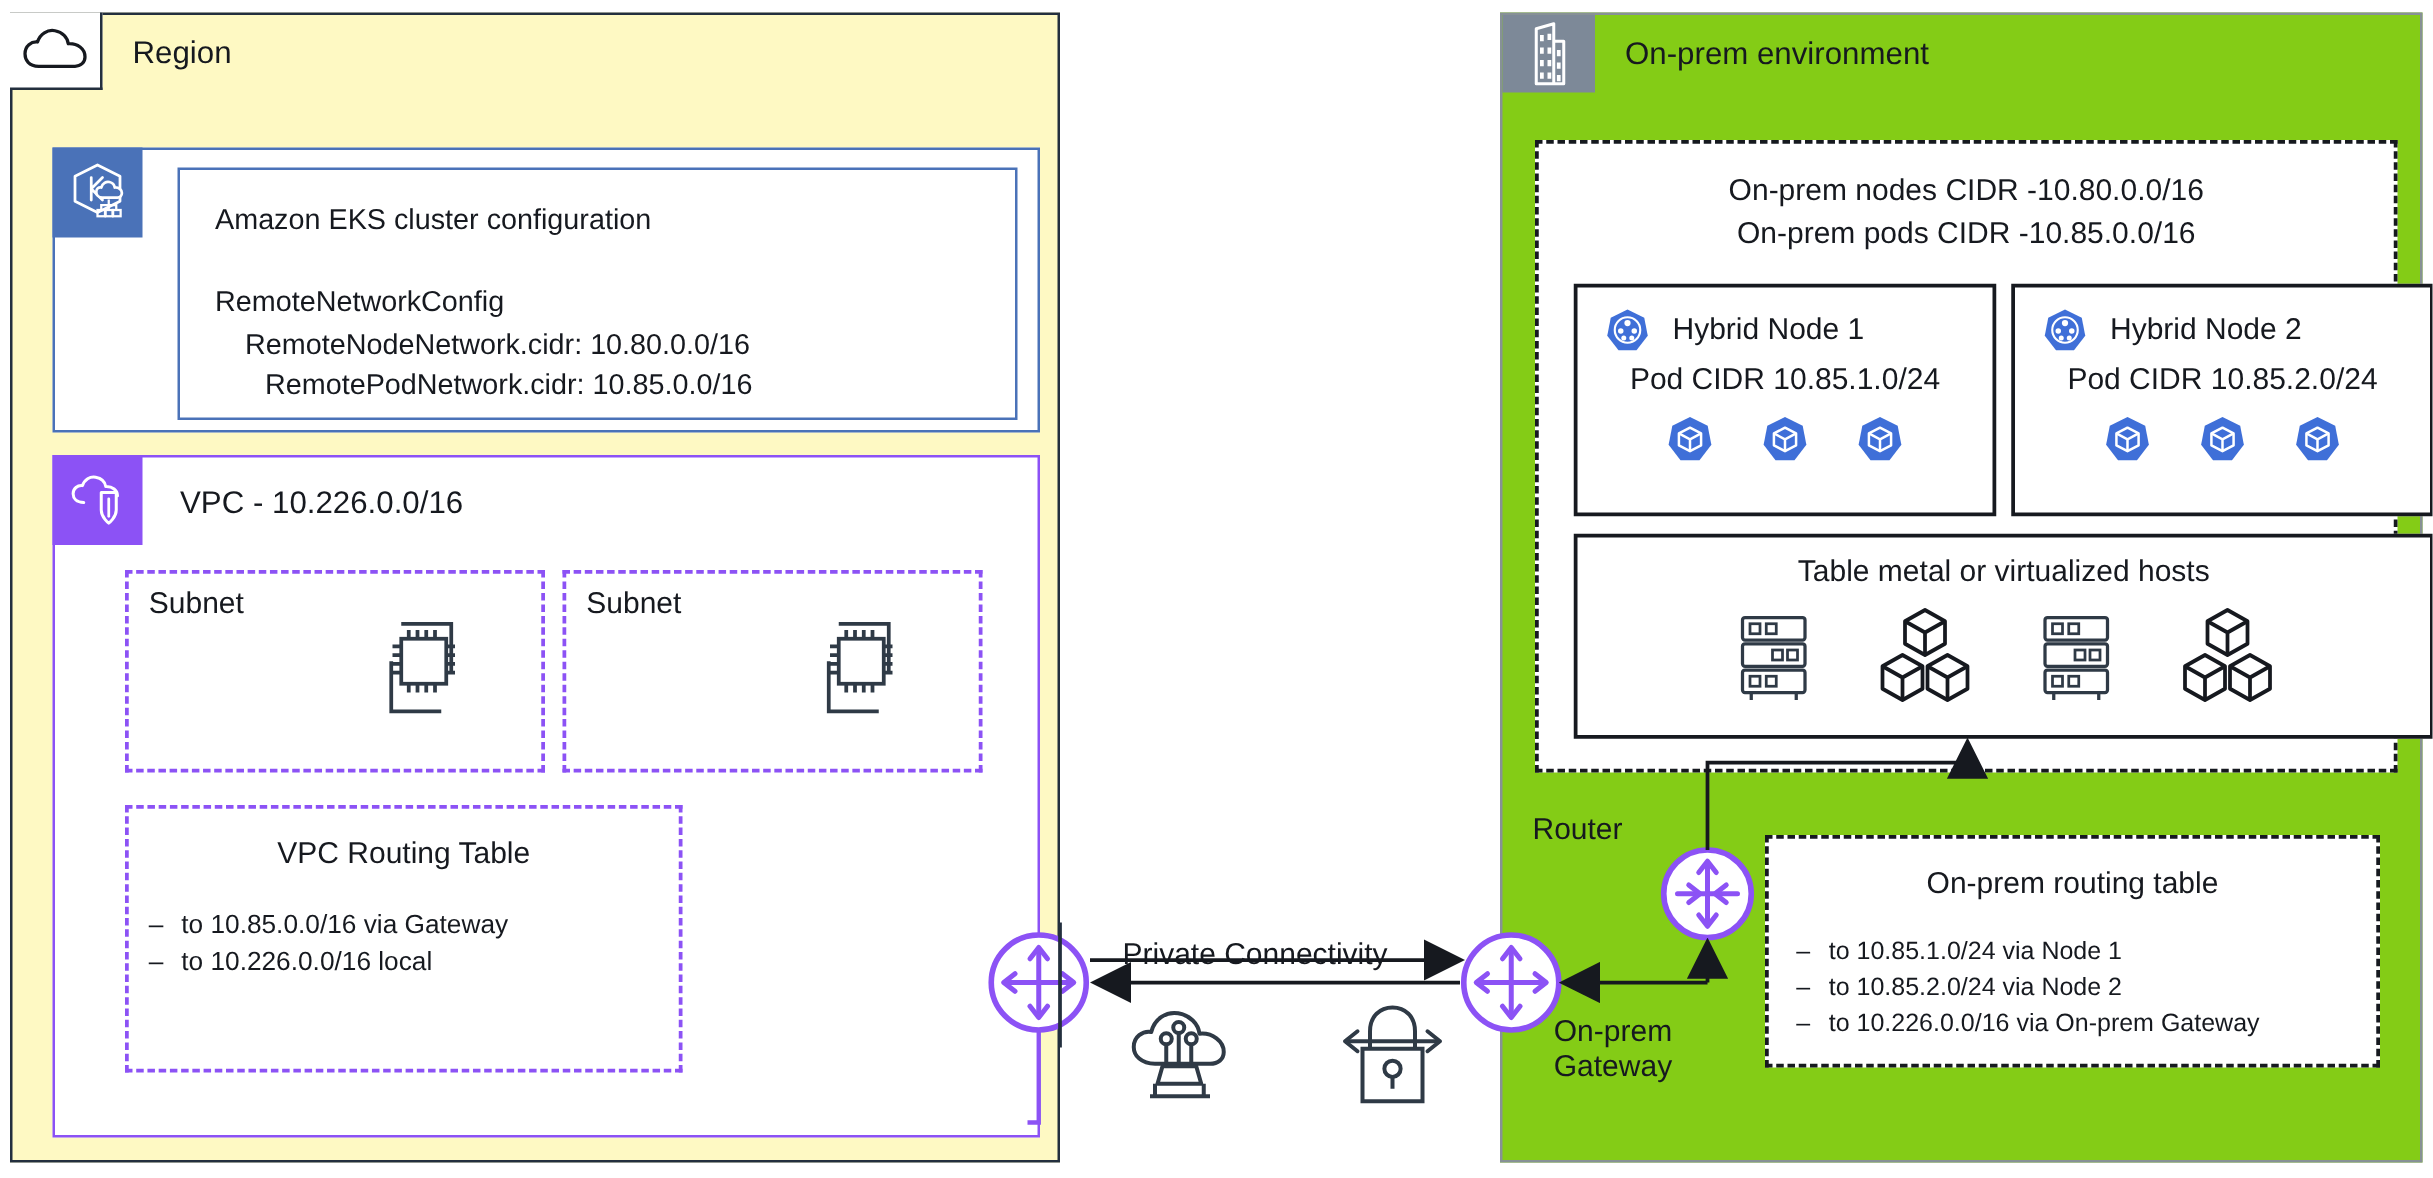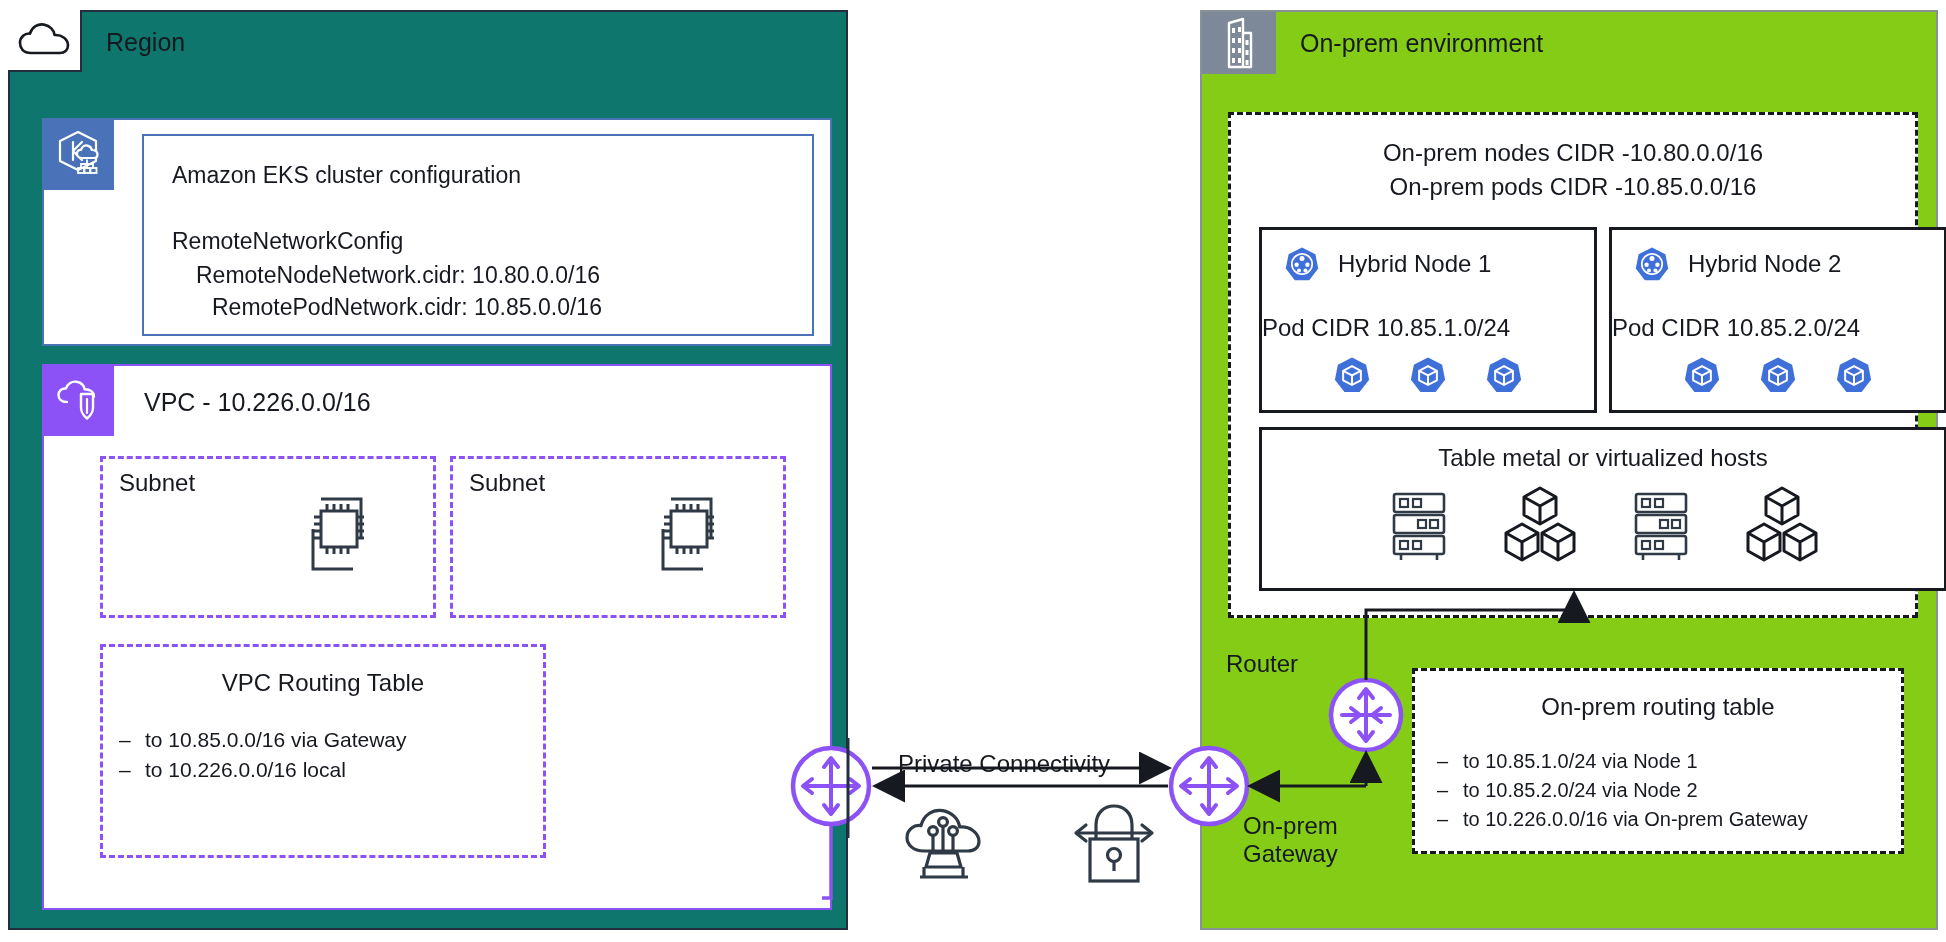--- a/index.html
+++ b/index.html
@@ -4,21 +4,21 @@
 <style>
   html,body{margin:0;padding:0;background:#ffffff;}
   body{
     width:1946px;height:942px;position:relative;overflow:hidden;
     font-family:"Liberation Sans","DejaVu Sans",sans-serif;
     color:#16191f;
   }
   .abs{position:absolute;box-sizing:border-box;}
 
   
-  .region-box{left:8px;top:10px;width:840px;height:920px;border:2px solid #232f3e;background:#0f766e;}
+  .region-box{left:8px;top:10px;width:840px;height:920px;border:2px solid #232f3e;background:#fef9c3;}
   .onprem-box{left:1200px;top:10px;width:738px;height:920px;border:2px solid #879196;background:#84cc16;}
 
   .grp-hdr{display:flex;align-items:center;}
   .grp-icon{width:74px;height:62px;display:flex;align-items:center;justify-content:center;box-sizing:border-box;}
   .grp-icon.region{border:2px solid #232f3e;border-left:none;border-top:none;margin-left:-2px;margin-top:-2px;background:#fff;}
   .grp-icon.onprem{background:#7d8998;}
   .grp-title{font-size:25px;color:#16191f;margin-left:24px;white-space:nowrap;}
 
   
   .eks-outer{left:32px;top:106px;width:790px;height:228px;border:2px solid #4a72b8;background:#fff;padding-left:29px;}
@@ -49,21 +49,21 @@
 
   
   .op-dashed{position:absolute;left:26px;top:100px;width:684px;height:500px;border:3px dashed #16191f;background:#fff;}
   .op-cidr{text-align:center;font-size:24px;line-height:1.32;margin-top:22px;white-space:pre;}
 
   .node-box{position:absolute;top:112px;height:180px;border:3px solid #16191f;background:#fff;}
   .node-1{left:28px;width:332px;}
   .node-2{left:378px;width:332px;}
   .node-hdr{display:flex;align-items:center;margin:16px 0 0 22px;}
   .node-name{font-size:24px;margin-left:18px;}
-  .node-cidr{text-align:left;font-size:24px;margin-top:32px;}
+  .node-cidr{text-align:center;font-size:24px;margin-top:8px;}
   .pods-row{display:flex;justify-content:center;gap:38px;margin-top:14px;}
 
   .bm-box{position:absolute;left:28px;top:312px;width:682px;height:158px;border:3px solid #16191f;background:#fff;}
   .bm-title{text-align:center;font-size:24px;margin-top:14px;}
   .bm-row{display:flex;justify-content:center;align-items:center;gap:42px;margin-top:12px;}
 
   .router-label{left:1226px;top:650px;font-size:24px;}
   .opgw-label{left:1219px;top:812px;font-size:24px;line-height:1.18;text-align:right;white-space:pre;margin-left:24px;}
 
   .oprt-box{left:1412px;top:668px;width:492px;height:186px;border:3px dashed #16191f;background:#fff;}

